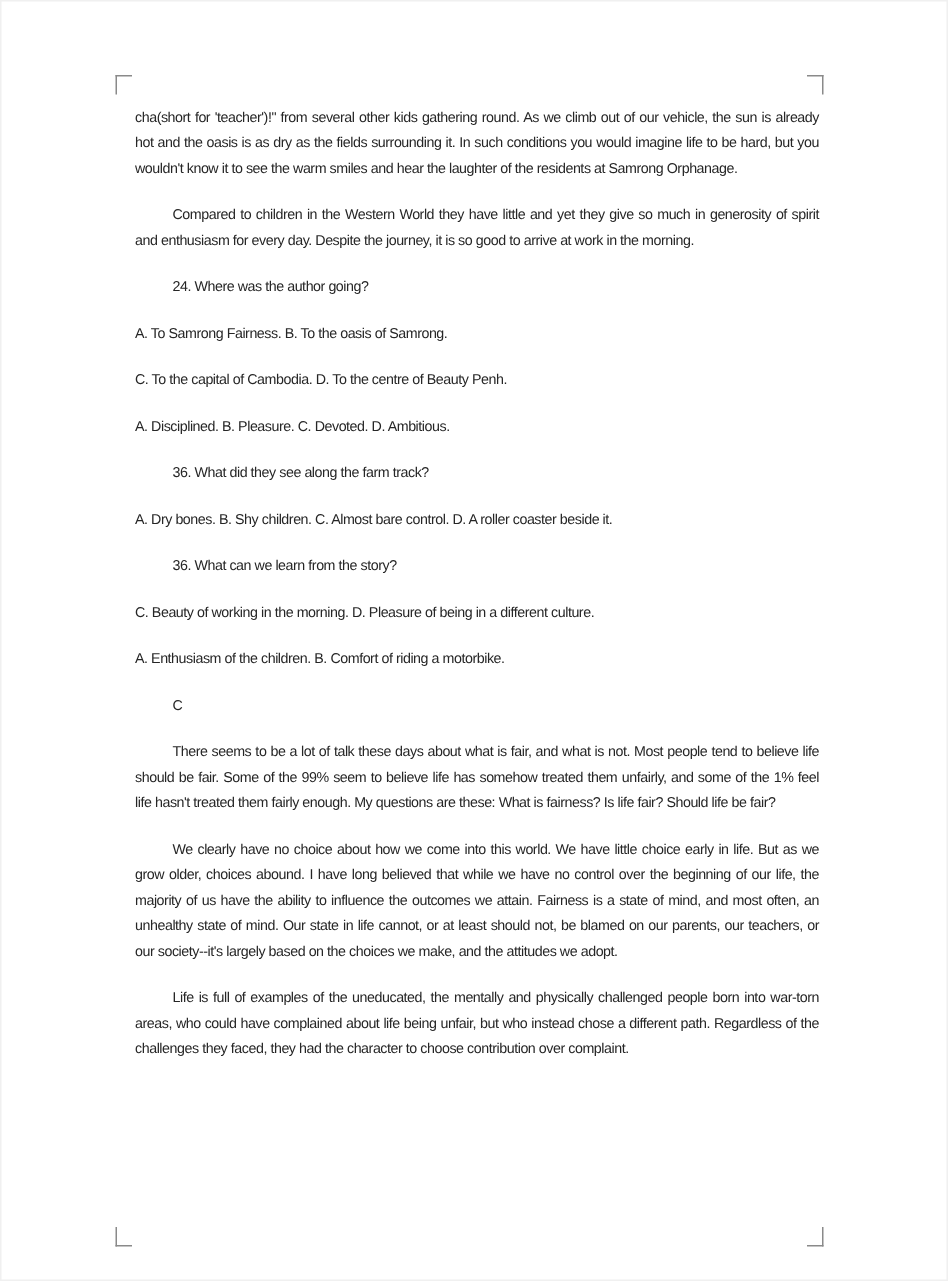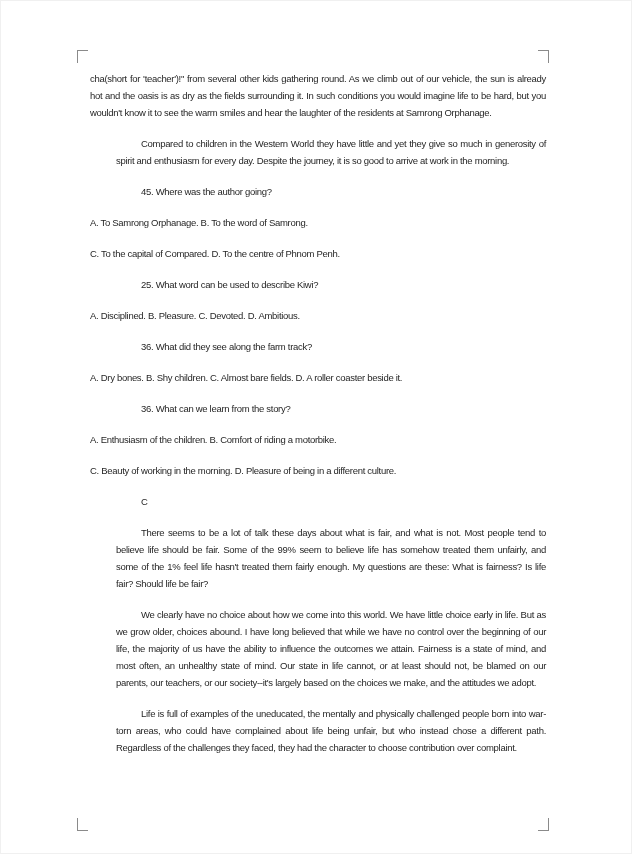--- a/index.html
+++ b/index.html
@@ -26,21 +26,20 @@
     letter-spacing: -0.3px;
     line-height: 17px;
   }
   .para {
     margin: 0 0 14px 0;
     text-align: justify;
     text-align-last: left;
   }
   .para.indent {
     text-indent: 25px;
-    margin-left: 26px;
   }
   .para.noindent {
     text-indent: 0;
   }
   
   .crop {
     position: absolute;
     width: 10px;
     height: 12px;
   }
@@ -56,33 +55,32 @@
 
   <div class="crop tl"></div>
   <div class="crop tr"></div>
   <div class="crop bl"></div>
   <div class="crop br"></div>
 
   <div class="content">
     <p class="para noindent">cha(short for 'teacher')!" from several other kids gathering round. As we climb out of our vehicle, the sun is already hot and the oasis is as dry as the fields surrounding it. In such conditions you would imagine life to be hard, but you wouldn't know it to see the warm smiles and hear the laughter of the residents at Samrong Orphanage.</p>
     <p class="para indent">Compared to children in the Western World they have little and yet they give so much in generosity of spirit and enthusiasm for every day. Despite the journey, it is so good to arrive at work in the morning.</p>
 
-    <p class="para indent">45. Where was the author going?</p>
-    <p class="para noindent">A. To Samrong Orphanage. B. To the word of Samrong.</p>
-    <p class="para noindent">C. To the capital of Compared. D. To the centre of Phnom Penh.</p>
+    <p class="para indent">24. Where was the author going?</p>
+    <p class="para noindent">A. To Samrong Fairness. B. To the oasis of Samrong.</p>
+    <p class="para noindent">C. To the capital of Cambodia. D. To the centre of Beauty Penh.</p>
 
-    <p class="para indent">25. What word can be used to describe Kiwi?</p>
     <p class="para noindent">A. Disciplined. B. Pleasure. C. Devoted. D. Ambitious.</p>
 
     <p class="para indent">36. What did they see along the farm track?</p>
-    <p class="para noindent">A. Dry bones. B. Shy children. C. Almost bare fields. D. A roller coaster beside it.</p>
+    <p class="para noindent">A. Dry bones. B. Shy children. C. Almost bare control. D. A roller coaster beside it.</p>
 
     <p class="para indent">36. What can we learn from the story?</p>
+    <p class="para noindent">C. Beauty of working in the morning. D. Pleasure of being in a different culture.</p>
     <p class="para noindent">A. Enthusiasm of the children. B. Comfort of riding a motorbike.</p>
-    <p class="para noindent">C. Beauty of working in the morning. D. Pleasure of being in a different culture.</p>
 
     <p class="para indent">C</p>
 
     <p class="para indent">There seems to be a lot of talk these days about what is fair, and what is not. Most people tend to believe life should be fair. Some of the 99% seem to believe life has somehow treated them unfairly, and some of the 1% feel life hasn't treated them fairly enough. My questions are these: What is fairness? Is life fair? Should life be fair?</p>
     <p class="para indent">We clearly have no choice about how we come into this world. We have little choice early in life. But as we grow older, choices abound. I have long believed that while we have no control over the beginning of our life, the majority of us have the ability to influence the outcomes we attain. Fairness is a state of mind, and most often, an unhealthy state of mind. Our state in life cannot, or at least should not, be blamed on our parents, our teachers, or our society--it's largely based on the choices we make, and the attitudes we adopt.</p>
     <p class="para indent">Life is full of examples of the uneducated, the mentally and physically challenged people born into war-torn areas, who could have complained about life being unfair, but who instead chose a different path. Regardless of the challenges they faced, they had the character to choose contribution over complaint.</p>
   </div>
 
 </div>
 

